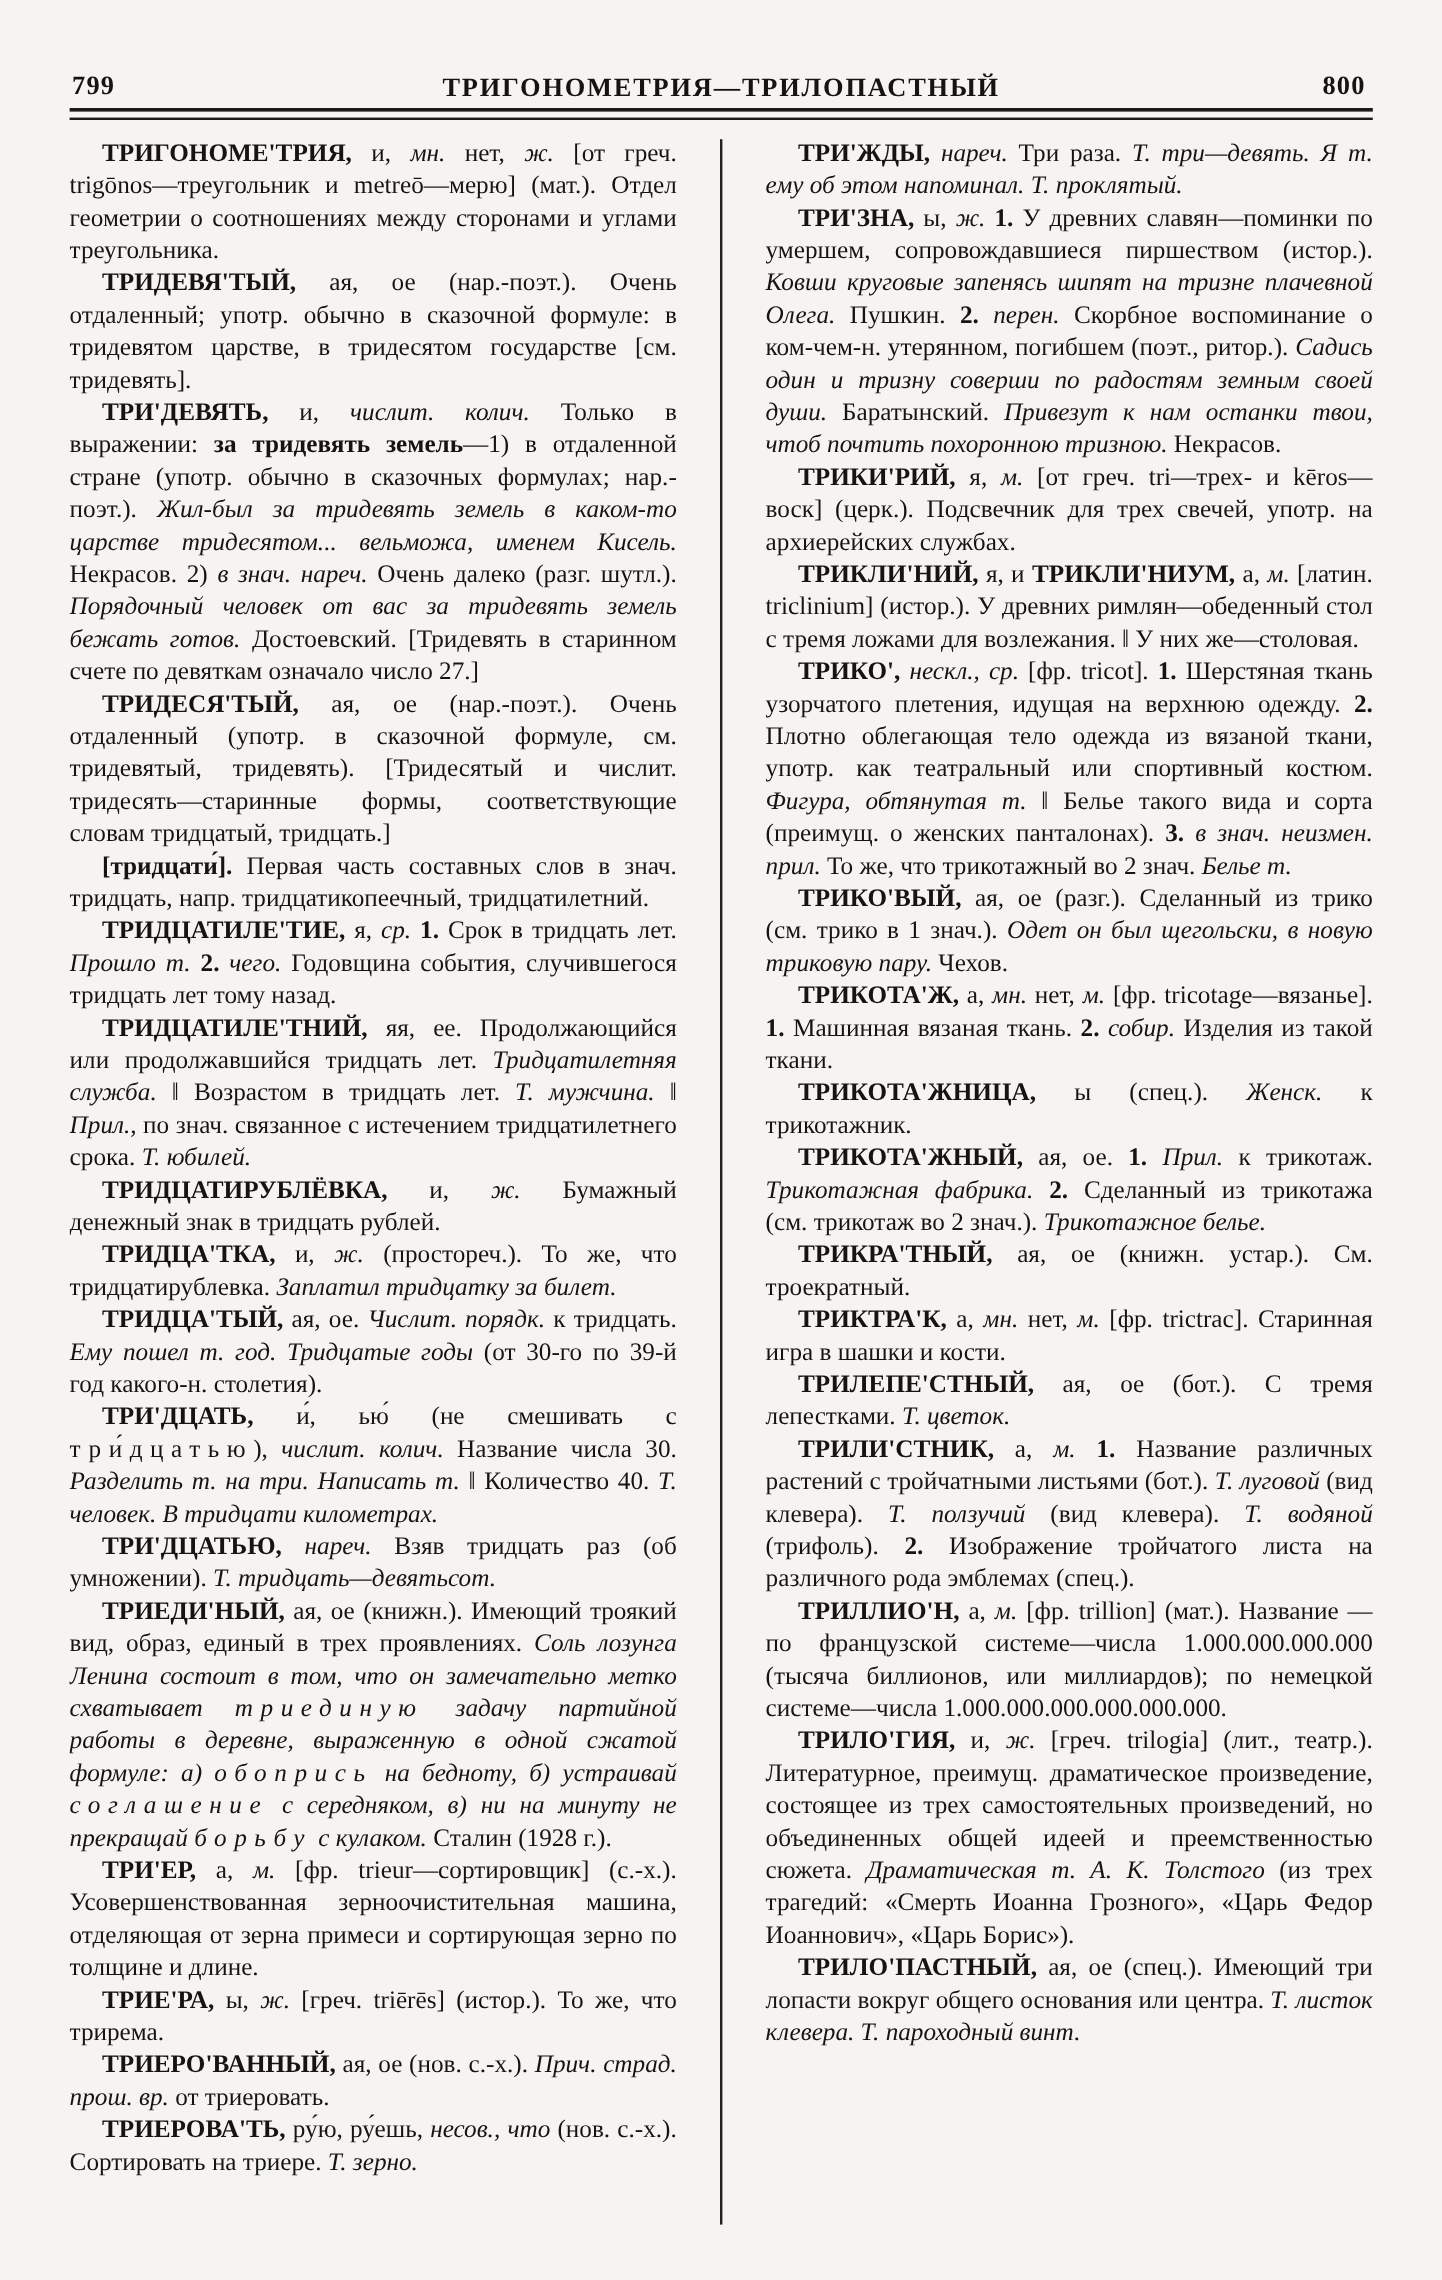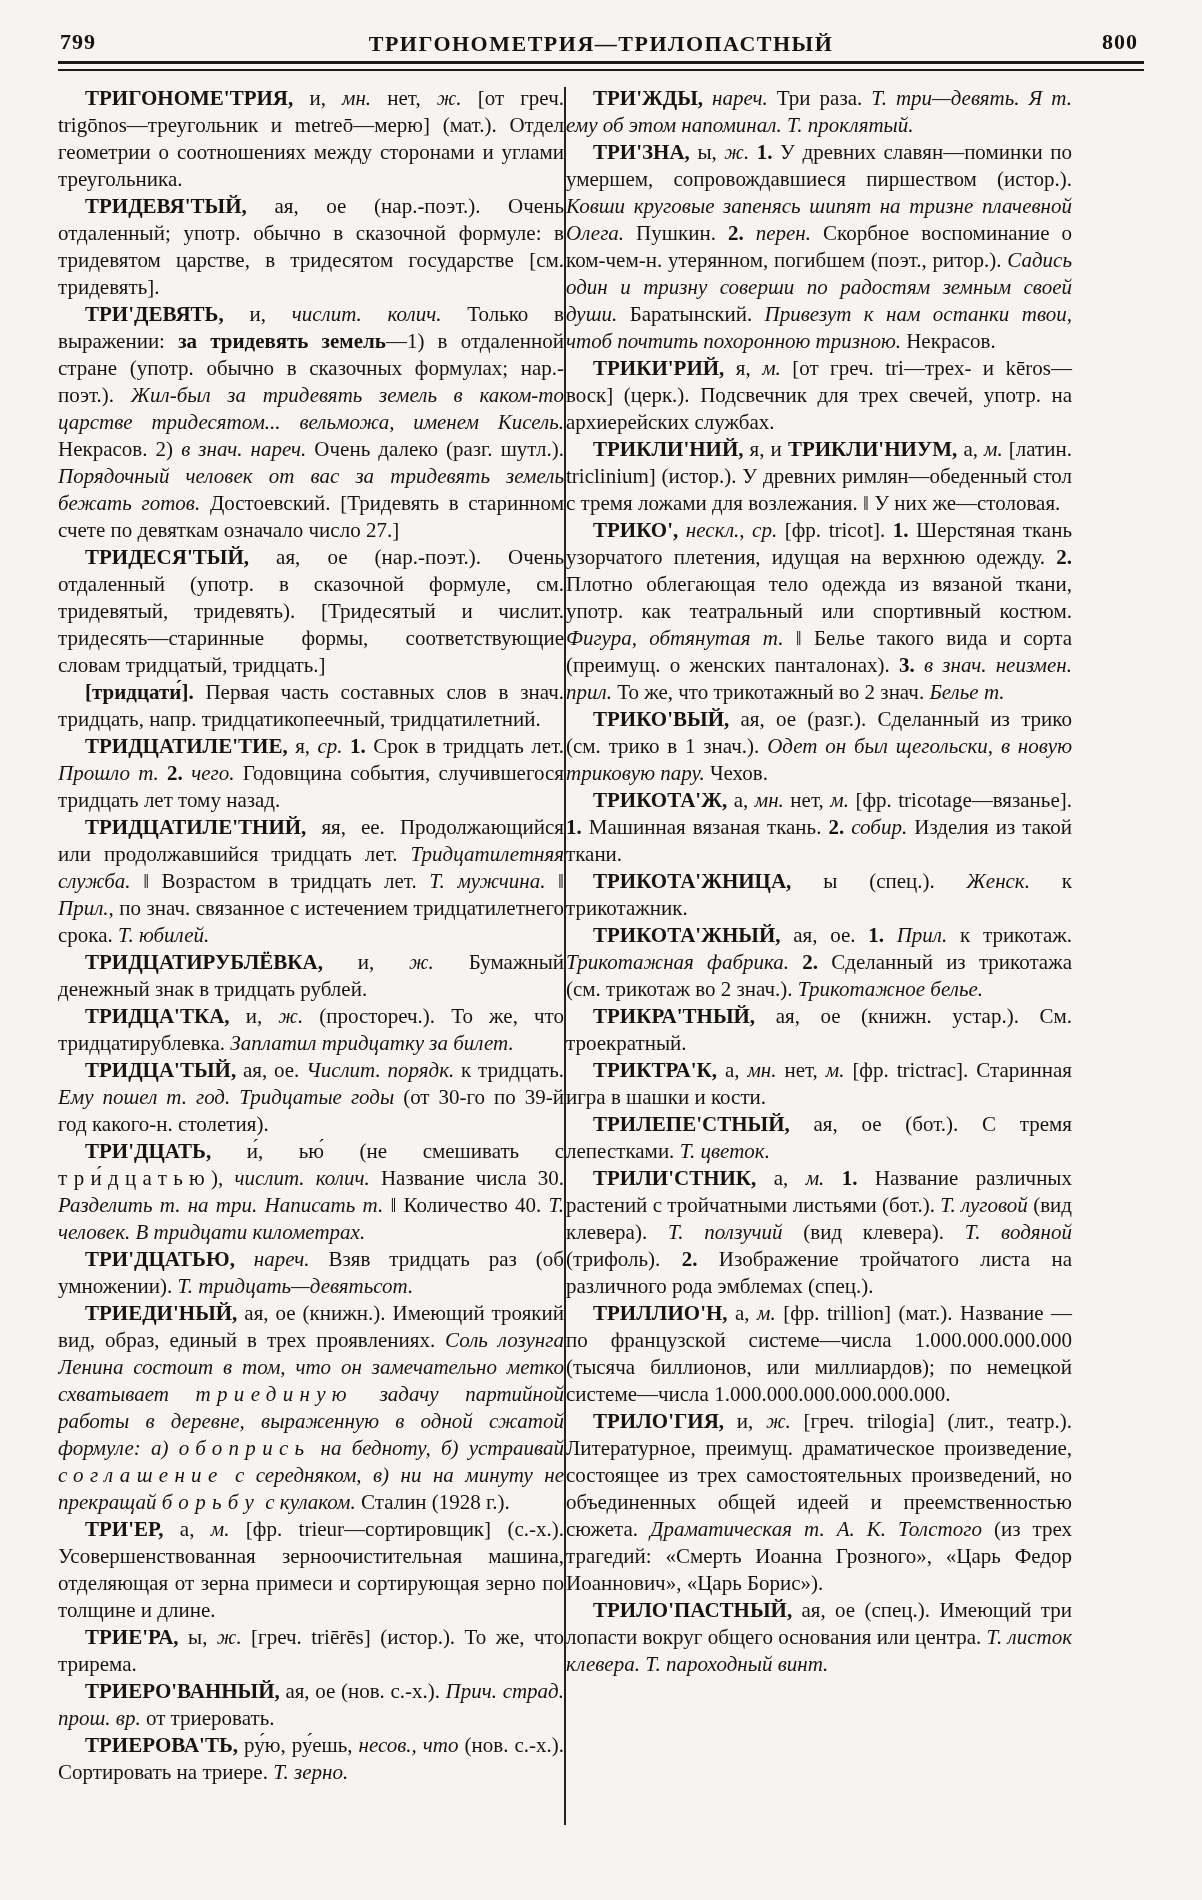--- a/index.html
+++ b/index.html
@@ -3,42 +3,42 @@
 <meta charset="utf-8">
 <style>
   html,body{margin:0;padding:0;}
   body{
     width:1202px;height:1900px;
     background:#f5f4f0;
     font-family:"Liberation Serif","DejaVu Serif",serif;
     color:#151413;
     overflow:hidden;
   }
-  .page{padding:27px 58px 0 58px;}
+  .page{padding:56px 58px 0 58px;}
   .header{
     position:relative;height:34px;
   }
   .pagenum{
     font-weight:700;font-size:22px;letter-spacing:1px;
   }
   .pagenum.left{position:absolute;left:2px;top:2px;}
   .pagenum.right{position:absolute;right:6px;top:2px;}
   .running-head{
     position:absolute;left:0;right:0;top:4px;
     text-align:center;font-weight:700;font-size:22px;
     letter-spacing:1.5px;
   }
   .rule{
     height:5px;
     border-top:3px solid #1b1a18;
     border-bottom:2px solid #1b1a18;
     margin-bottom:14px;
   }
   .columns{
-    display:flex;justify-content:flex-start;
+    display:flex;justify-content:space-between;
     height:1740px;overflow:hidden;
   }
   .column{
     width:506px;
     font-size:21px;line-height:27px;
     text-align:justify;
   }
   .divider{
     width:2px;background:#23221f;
     margin-top:2px;

